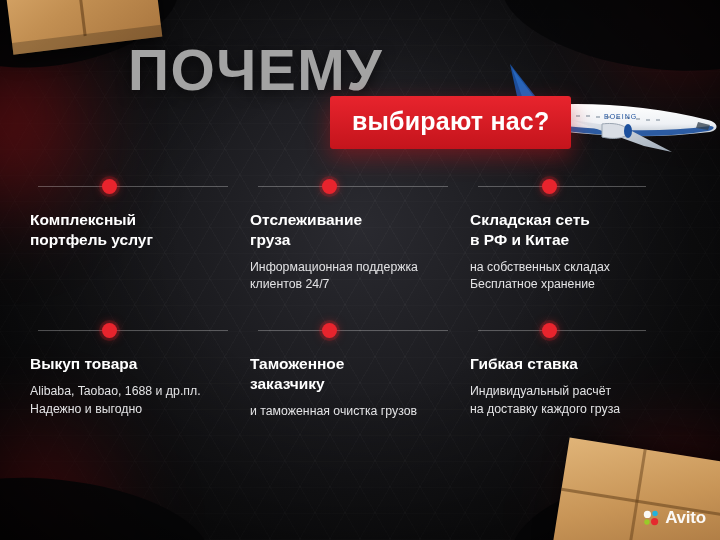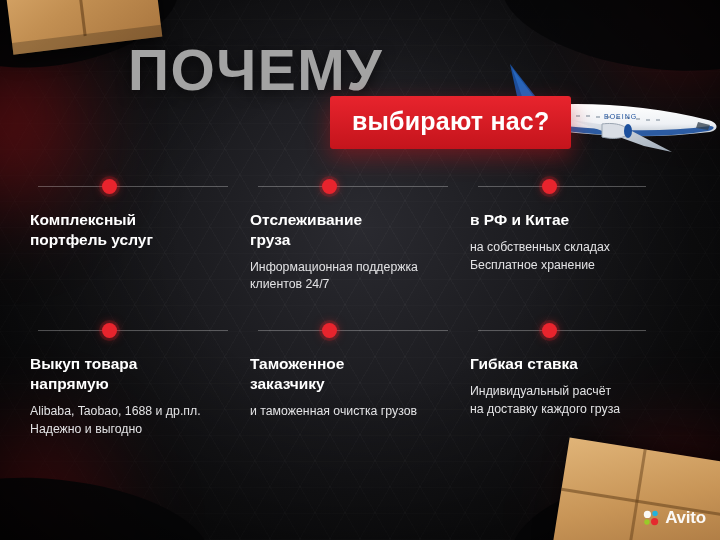--- a/index.html
+++ b/index.html
@@ -362,40 +362,40 @@
           <div>клиентов 24/7</div>
         </div>
       </div>
 
       <div class="cell">
         <div class="connector">
           <div class="line"></div>
           <div class="dot"></div>
         </div>
         <div class="cell-title">
+          <div>Складская сеть</div>
           <div>в РФ и Китае</div>
         </div>
         <div class="cell-desc">
           <div>на собственных складах</div>
           <div>Бесплатное хранение</div>
         </div>
       </div>
 
     </div>
 
     <div class="row">
 
       <div class="cell">
         <div class="connector">
           <div class="line"></div>
           <div class="dot"></div>
         </div>
         <div class="cell-title">
           <div>Выкуп товара</div>
-          <div>напрямую</div>
         </div>
         <div class="cell-desc">
           <div>Alibaba, Taobao, 1688 и др.пл.</div>
           <div>Надежно и выгодно</div>
         </div>
       </div>
 
       <div class="cell">
         <div class="connector">
           <div class="line"></div>

